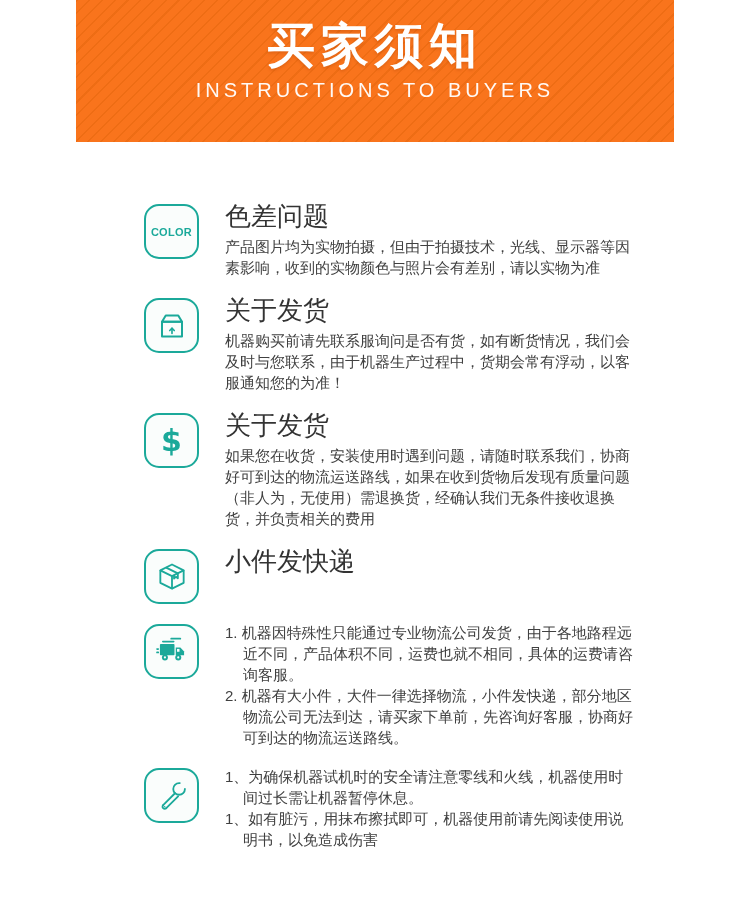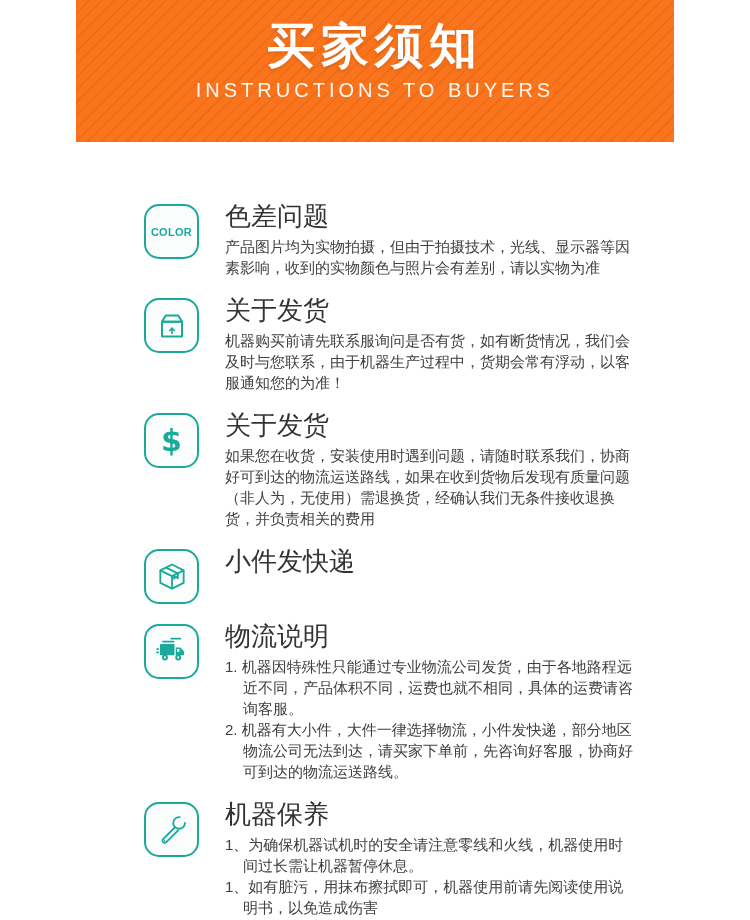--- a/index.html
+++ b/index.html
@@ -140,39 +140,37 @@
             <rect x="5" y="23.5" width="3.5" height="2" rx="1"></rect>
             <circle cx="15.5" cy="30.5" r="3.6"></circle>
             <circle cx="31.5" cy="30.5" r="3.6"></circle>
           </g>
           <circle cx="15.5" cy="30.5" r="1.3" fill="#fafdfc"></circle>
           <circle cx="31.5" cy="30.5" r="1.3" fill="#fafdfc"></circle>
           <rect x="30" y="20.3" width="3" height="3.4" fill="#fafdfc"></rect>
         </svg>
       </div>
       <div class="txt">
-        <h2 class="sec-title">物流说明</h2>
         <div class="sec-list-item">1. 机器因特殊性只能通过专业物流公司发货，由于各地路程远近不同，产品体积不同，运费也就不相同，具体的运费请咨询客服。</div>
         <div class="sec-list-item">2. 机器有大小件，大件一律选择物流，小件发快递，部分地区物流公司无法到达，请买家下单前，先咨询好客服，协商好可到达的物流运送路线。</div>
       </div>
     </div>
 
     <div class="section">
       <div class="icon-box">
         <svg width="40" height="40" viewBox="0 0 48 48">
           <g stroke="#1ba99a" stroke-width="2.2" fill="none" stroke-linecap="round">
             <circle cx="32.5" cy="15.5" r="7" stroke-dasharray="33 11"></circle>
             <path d="M27.6 20.7 L13.4 34.9"></path>
             <path d="M31.3 24.4 L17.1 38.6"></path>
             <path d="M13.4 34.9 a2.6 2.6 0 1 0 3.7 3.7"></path>
           </g>
           <circle cx="15.2" cy="36.8" r="0.9" fill="#1ba99a"></circle>
         </svg>
       </div>
       <div class="txt">
-        <h2 class="sec-title">机器保养</h2>
         <div class="sec-list-item">1、为确保机器试机时的安全请注意零线和火线，机器使用时间过长需让机器暂停休息。</div>
         <div class="sec-list-item">1、如有脏污，用抹布擦拭即可，机器使用前请先阅读使用说明书，以免造成伤害</div>
       </div>
     </div>
 
   </div>
 </div>
 
 </body></html>

